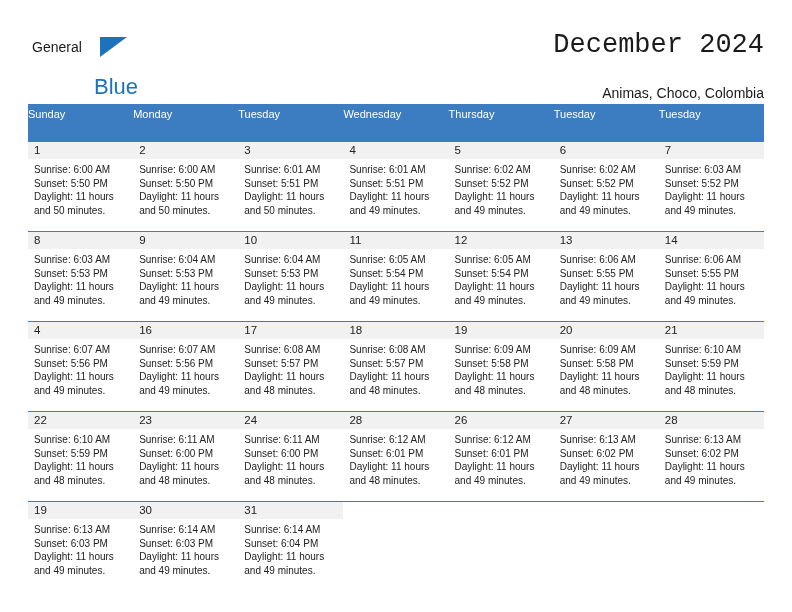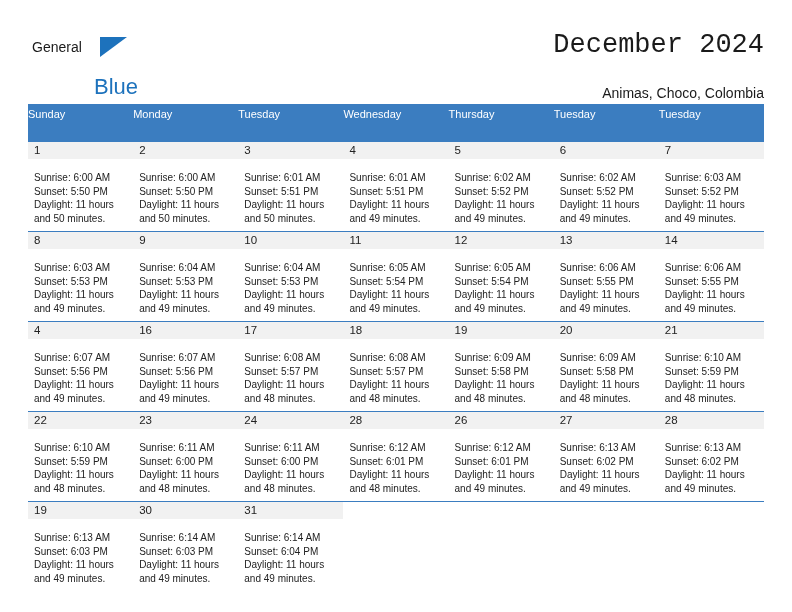--- a/index.html
+++ b/index.html
@@ -138,21 +138,20 @@
     color: #222222;
     padding-left: 6px;
     box-sizing: border-box;
   }
   td.empty .daynum-band {
     background: #ffffff;
   }
 
   .day-lines {
     padding: 4px 5px 0 6px;
-    margin-top: 8px;
   }
   .day-line {
     font-size: 10px;
     line-height: 13.5px;
     color: #222222;
     white-space: nowrap;
     font-family: "Liberation Sans", sans-serif;
   }
 </style>
 </head>

